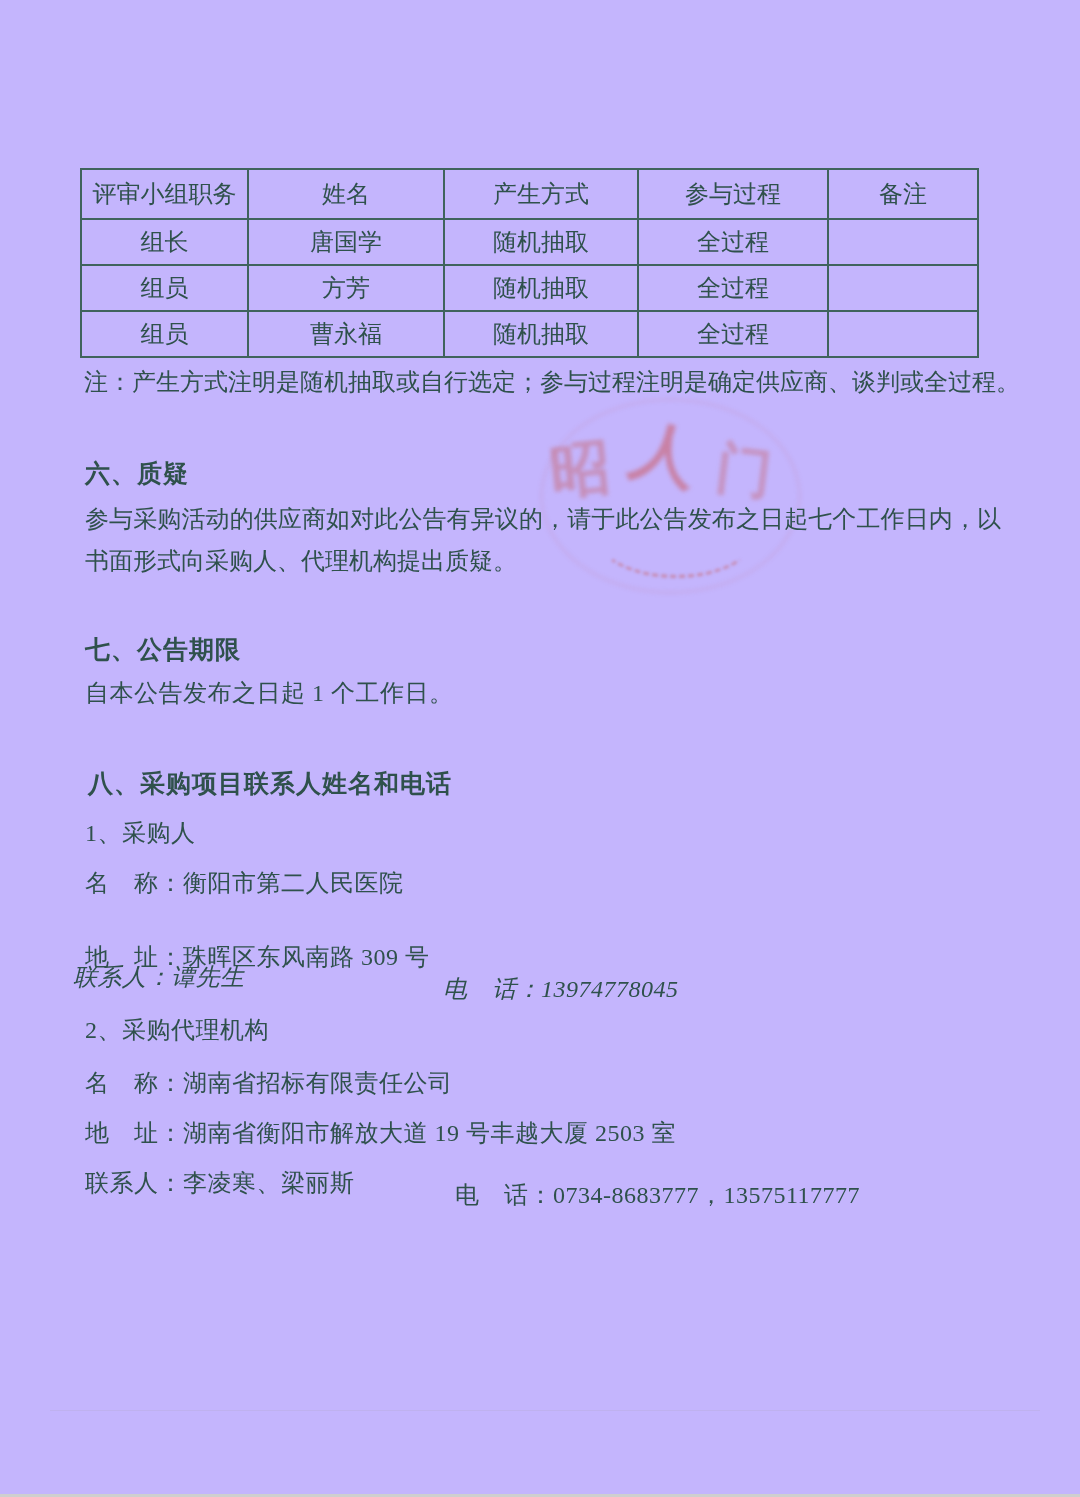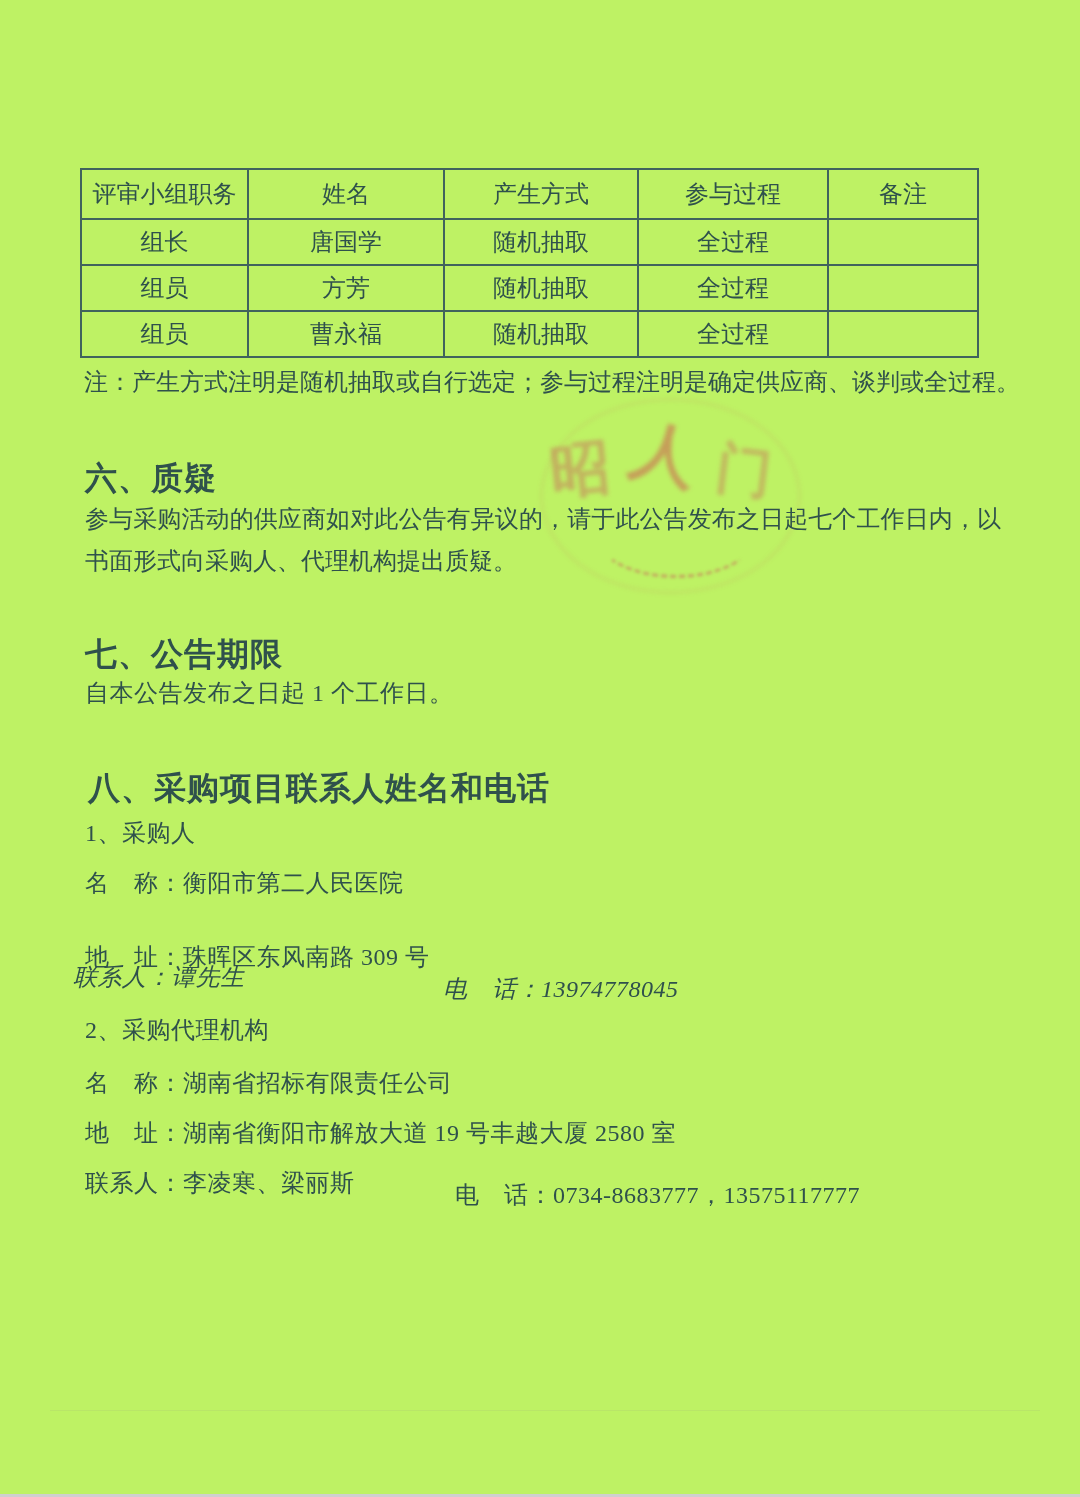--- a/index.html
+++ b/index.html
@@ -1,39 +1,39 @@
 <!DOCTYPE html>
 <html><head>
 <meta charset="utf-8">
 <style>
   html,body { margin:0; padding:0; background:#e8e8e8; }
   .page {
     position:relative; width:1080px; height:1497px;
-    background:#bef264; overflow:hidden;
+    background:#c4b5fd; overflow:hidden;
     font-family:"Liberation Serif","DejaVu Serif",serif;
     color:#2f514c;
   }
 
   
   .review-table {
     position:absolute; left:80px; top:168px;
     border-collapse:collapse; table-layout:fixed;
   }
   .review-table col.c1{width:167px} .review-table col.c2{width:196px}
   .review-table col.c3{width:194px} .review-table col.c4{width:190px}
   .review-table col.c5{width:150px}
   .review-table th, .review-table td {
     border:2px solid #40635d; text-align:center; vertical-align:middle;
     font-size:24px; font-weight:normal; padding:0; color:#2f514c;
   }
   .review-table thead tr { height:50px; }
   .review-table tbody tr { height:46px; }
 
   
-  .h    { position:absolute; margin:0; font-size:32px; font-weight:bold; letter-spacing:1px; }
+  .h    { position:absolute; margin:0; font-size:25px; font-weight:bold; letter-spacing:1px; }
   .body { position:absolute; margin:0; font-size:24px; letter-spacing:0.5px; }
   .note { position:absolute; left:84px; top:366px; margin:0; font-size:24px; white-space:nowrap; }
 
   .six-title     { left:85px; top:457px; }
   .six-body      { left:85px; top:498px; width:916px; text-align:justify; line-height:42px; letter-spacing:0; }
   .seven-title   { left:85px; top:633px; }
   .seven-body    { left:85px; top:677px; }
   .eight-title   { left:88px; top:767px;font-family:Liberation Serif, serif; }
   .p-label       { left:85px; top:817px; }
   .p-name        { left:85px; top:867px; }
@@ -132,21 +132,21 @@
   <p class="body p-label">1、采购人</p>
   <p class="body p-name">名　称：衡阳市第二人民医院</p>
   <p class="body p-address">地　址：珠晖区东风南路 309 号</p>
   <div class="body contact-row p-contact-row">
     <span>联系人：谭先生</span>
     <span class="phone">电　话：13974778045</span>
   </div>
 
   <p class="body a-label">2、采购代理机构</p>
   <p class="body a-name">名　称：湖南省招标有限责任公司</p>
-  <p class="body a-address">地　址：湖南省衡阳市解放大道 19 号丰越大厦 2580 室</p>
+  <p class="body a-address">地　址：湖南省衡阳市解放大道 19 号丰越大厦 2503 室</p>
   <div class="body contact-row a-contact-row">
     <span>联系人：李凌寒、梁丽斯</span>
     <span class="phone">电　话：0734-8683777，13575117777</span>
   </div>
 
   <div class="faint-line"></div>
   <div class="bottom-edge"></div>
 
 </div>
 

